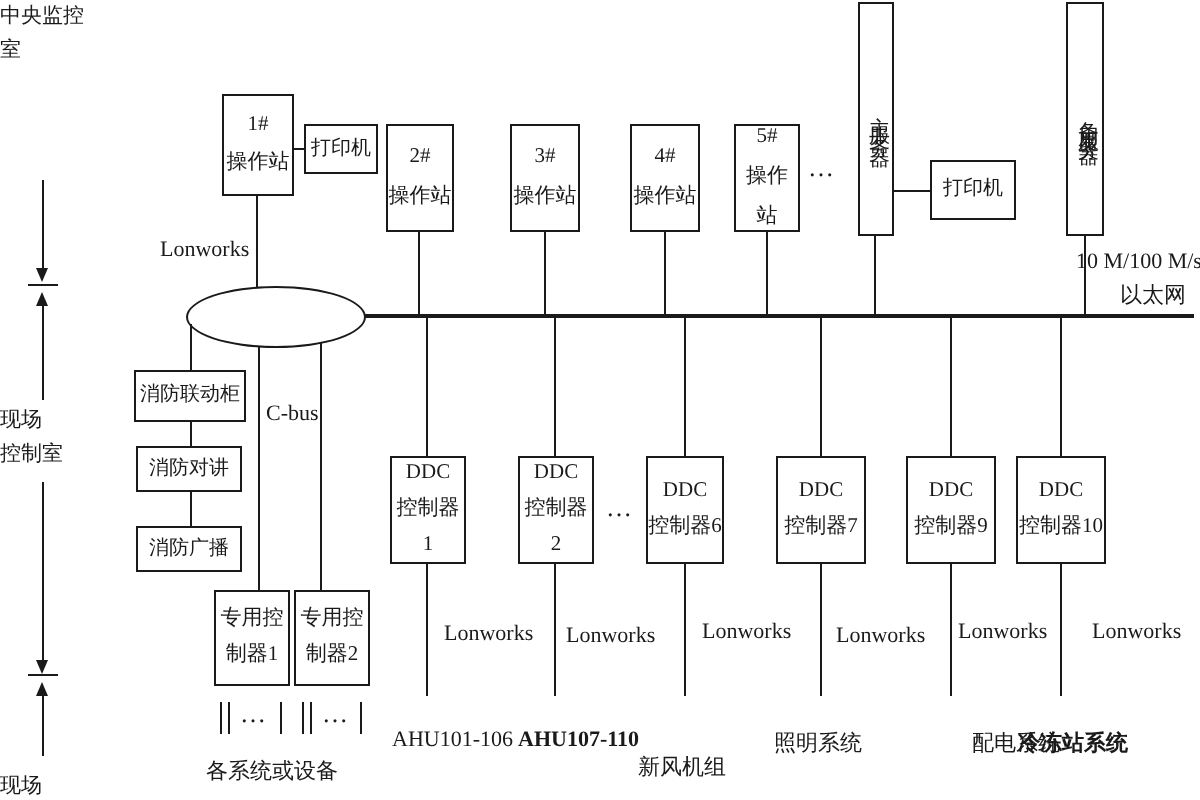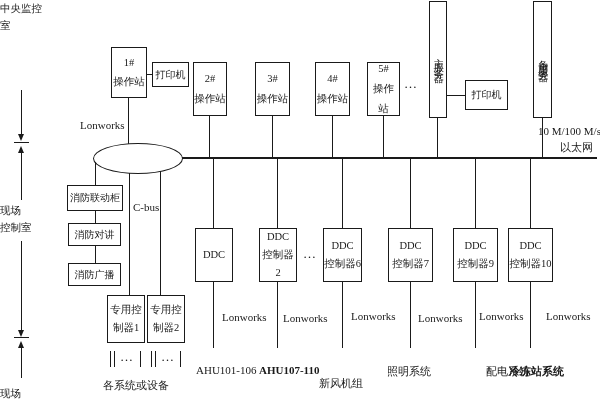--- a/index.html
+++ b/index.html
@@ -152,20 +152,21 @@
 
   <div class="vl" style="left:213px;top:159px;height:69px;"></div>
   <div class="vl" style="left:277px;top:159px;height:69px;"></div>
   <div class="vl" style="left:342px;top:159px;height:69px;"></div>
   <div class="vl" style="left:410px;top:159px;height:69px;"></div>
   <div class="vl" style="left:475px;top:159px;height:69px;"></div>
   <div class="vl" style="left:530px;top:159px;height:69px;"></div>
 
   <div class="box tight" style="left:195px;top:228px;width:38px;height:54px;">
     <span>DDC</span>
+    <span>控制器1</span>
   </div>
   <div class="box tight" style="left:259px;top:228px;width:38px;height:54px;">
     <span>DDC</span>
     <span>控制器2</span>
   </div>
   <div class="lbl dots" style="left:303px;top:246px;">…</div>
   <div class="box tight" style="left:323px;top:228px;width:39px;height:54px;">
     <span>DDC</span>
     <span>控制器6</span>
   </div>

